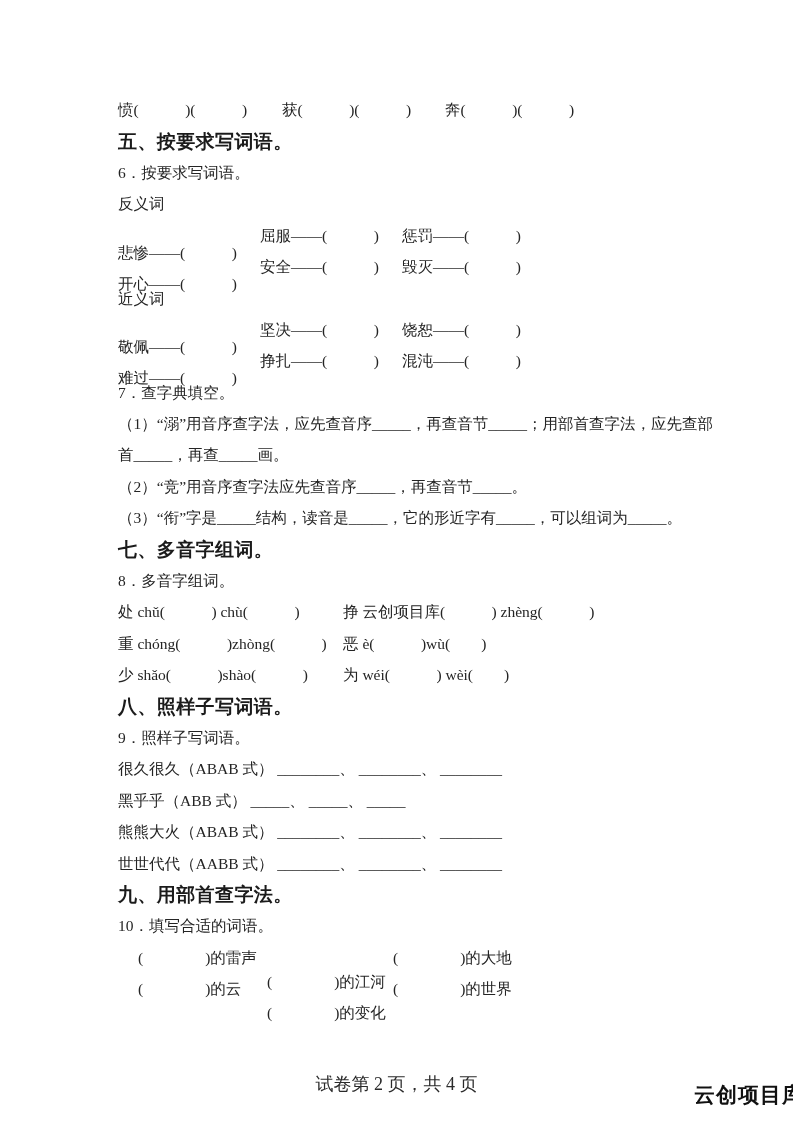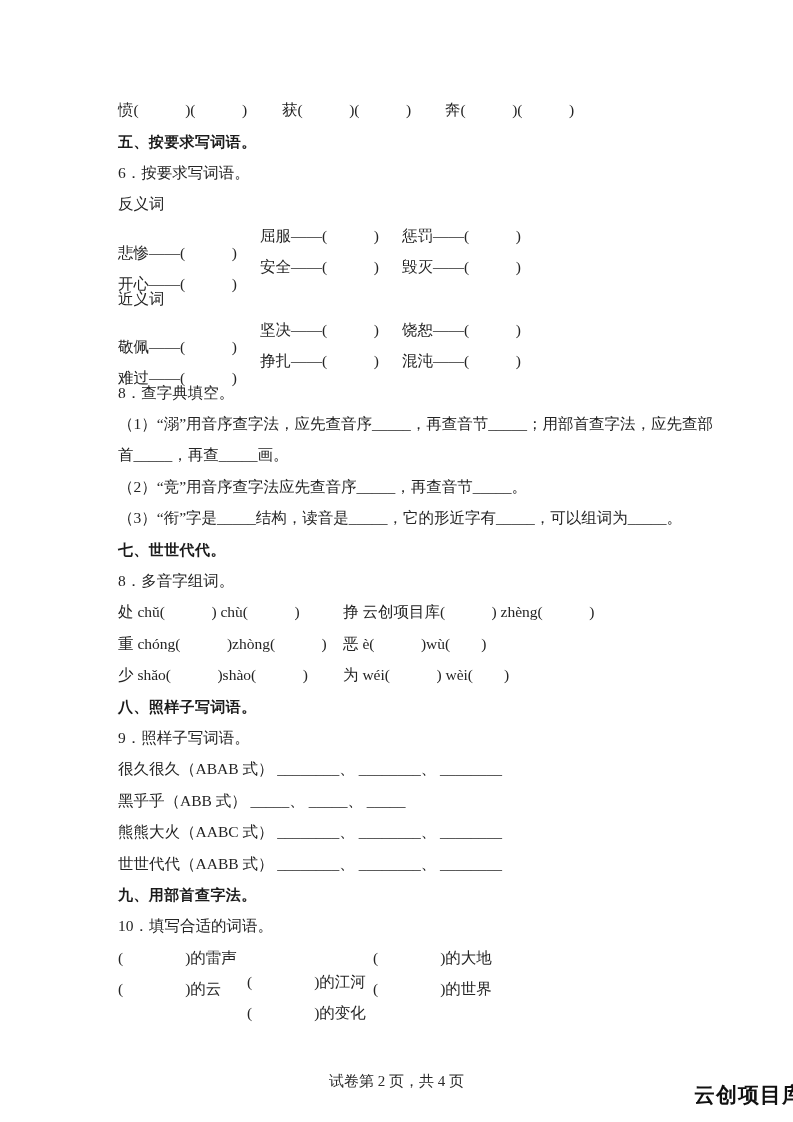--- a/index.html
+++ b/index.html
@@ -17,38 +17,38 @@
   }
   .line{
     height:31.4px;
     display:flex;
     align-items:center;
     font-size:15.5px;
     white-space:pre;
   }
   .line.heading{
     font-weight:bold;
-    font-size:15px;
+    font-size:19px;
     letter-spacing:0.4px;
     color:#1b1b1b;
   }
   .cell{flex:0 0 auto;}
   
   .cols3-wide .cell:nth-child(1){width:164px;}
   .cols3-wide .cell:nth-child(2){width:163px;}
   .pair3 .cell:nth-child(1){width:142px;margin-top:34px;}
   .pair3 .cell:nth-child(2){width:142px;}
   .duo2 .cell:nth-child(1){width:225px;}
-  .fill3 .cell:nth-child(1){width:129px;}
+  .fill3 .cell:nth-child(1){width:129px;margin-left:20px;}
   .fill3 .cell:nth-child(2){width:126px;margin-top:48px;}
   .footer{
     position:absolute;
     left:0;right:0;top:1072px;
     text-align:center;
-    font-size:15px;
+    font-size:18px;
     color:#2a2a2a;
   }
   .watermark{
     position:absolute;
     left:694px;top:1081px;
     font-family:"DejaVu Sans","Liberation Sans",sans-serif;
     font-weight:bold;
     font-size:21px;
     letter-spacing:1px;
     color:#111111;
@@ -62,35 +62,35 @@
   <div class="content">
       <div class="line cols3-wide"><span class="cell">愤(　　　)(　　　)</span><span class="cell">获(　　　)(　　　)</span><span class="cell">奔(　　　)(　　　)</span></div>
       <div class="line heading">五、按要求写词语。</div>
       <div class="line item">6．按要求写词语。</div>
       <div class="line plain">反义词</div>
       <div class="line pair3"><span class="cell">悲惨——(　　　)</span><span class="cell">屈服——(　　　)</span><span class="cell">惩罚——(　　　)</span></div>
       <div class="line pair3"><span class="cell">开心——(　　　)</span><span class="cell">安全——(　　　)</span><span class="cell">毁灭——(　　　)</span></div>
       <div class="line plain">近义词</div>
       <div class="line pair3"><span class="cell">敬佩——(　　　)</span><span class="cell">坚决——(　　　)</span><span class="cell">饶恕——(　　　)</span></div>
       <div class="line pair3"><span class="cell">难过——(　　　)</span><span class="cell">挣扎——(　　　)</span><span class="cell">混沌——(　　　)</span></div>
-      <div class="line item">8．查字典填空。</div>
+      <div class="line item">7．查字典填空。</div>
       <div class="line plain">（1）“溺”用音序查字法，应先查音序_____，再查音节_____；用部首查字法，应先查部</div>
       <div class="line plain">首_____，再查_____画。</div>
       <div class="line plain">（2）“竞”用音序查字法应先查音序_____，再查音节_____。</div>
       <div class="line plain">（3）“衔”字是_____结构，读音是_____，它的形近字有_____，可以组词为_____。</div>
-      <div class="line heading">七、世世代代。</div>
+      <div class="line heading">七、多音字组词。</div>
       <div class="line item">8．多音字组词。</div>
       <div class="line duo2"><span class="cell">处 chǔ(　　　) chù(　　　)</span><span class="cell">挣 云创项目库(　　　) zhèng(　　　)</span></div>
       <div class="line duo2"><span class="cell">重 chóng(　　　)zhòng(　　　)</span><span class="cell">恶 è(　　　)wù(　　)</span></div>
       <div class="line duo2"><span class="cell">少 shǎo(　　　)shào(　　　)</span><span class="cell">为 wéi(　　　) wèi(　　)</span></div>
       <div class="line heading">八、照样子写词语。</div>
       <div class="line item">9．照样子写词语。</div>
       <div class="line plain">很久很久（ABAB 式） ________、 ________、 ________</div>
       <div class="line plain">黑乎乎（ABB 式） _____、 _____、 _____</div>
-      <div class="line plain">熊熊大火（AABC 式） ________、 ________、 ________</div>
+      <div class="line plain">熊熊大火（ABAB 式） ________、 ________、 ________</div>
       <div class="line plain">世世代代（AABB 式） ________、 ________、 ________</div>
       <div class="line heading">九、用部首查字法。</div>
       <div class="line item">10．填写合适的词语。</div>
       <div class="line fill3"><span class="cell">(　　　　)的雷声</span><span class="cell">(　　　　)的江河</span><span class="cell">(　　　　)的大地</span></div>
       <div class="line fill3"><span class="cell">(　　　　)的云</span><span class="cell">(　　　　)的变化</span><span class="cell">(　　　　)的世界</span></div>
     </div>
   <div class="footer">试卷第 2 页，共 4 页</div>
   <div class="watermark">云创项目库</div>
 </div>
 

